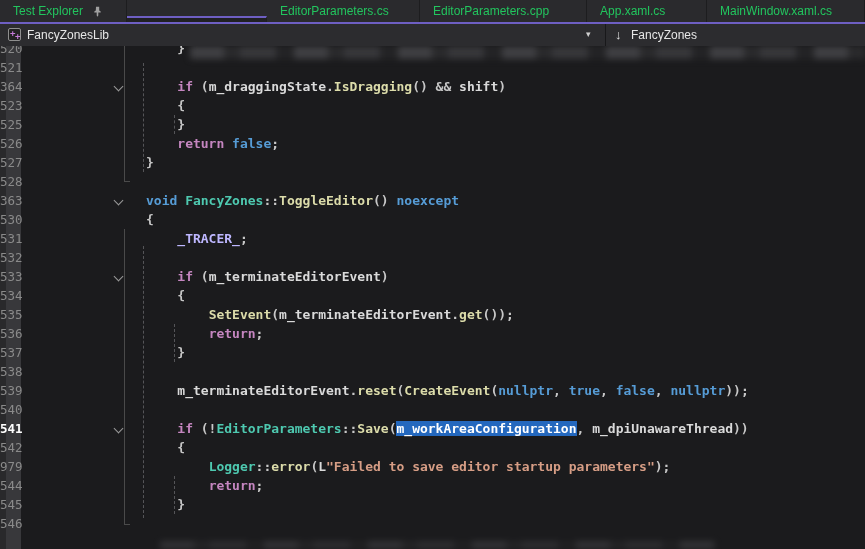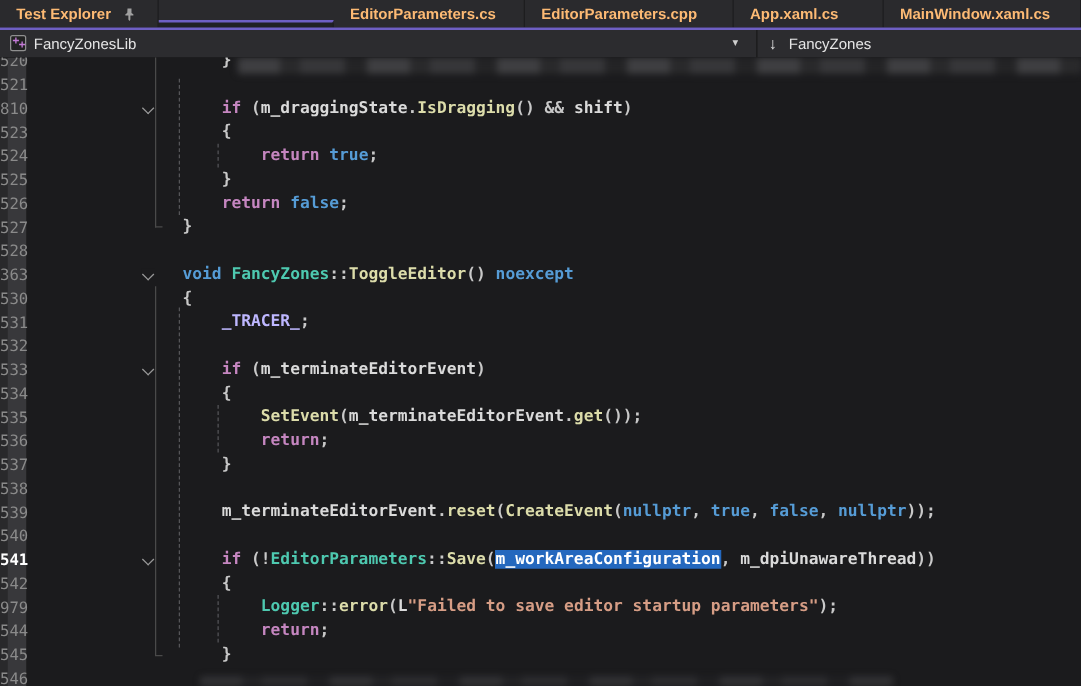--- a/index.html
+++ b/index.html
@@ -1,22 +1,22 @@
 <!DOCTYPE html>
 <html style="--accent: #6E5FC3; --sel: #2468BE; --kw: #569CD6; --ctrl: #C586C0; --type: #4EC9B0; --fn: #DCDCAA; --var: #DADADA; --macro: #BEB7FF; --str: #D69D85; --punc: #C8C8C8;"><head>
 <meta charset="utf-8">
 <style>
   html,body{margin:0;padding:0;background:#111;}
   .app{position:relative;width:865px;height:549px;overflow:hidden;background:#1b1b1d;
        font-family:"Liberation Sans",sans-serif;-webkit-font-smoothing:antialiased;}
   
   .tabbar{position:absolute;top:0;left:0;right:0;height:22px;display:flex;background:#2a2a2d;}
   .tab{box-sizing:border-box;height:22px;display:flex;align-items:center;gap:7px;
-       padding:0 6px 0 13px;font-size:12px;color:#fdba74;border-right:1px solid #1d1d1f;
-       position:relative;cursor:default;flex:none;overflow:hidden;font-weight:bold;}
+       padding:0 6px 0 13px;font-size:12px;color:#22c55e;border-right:1px solid #1d1d1f;
+       position:relative;cursor:default;flex:none;overflow:hidden;}
   .tab .tab-label{white-space:nowrap;}
   .tab.active{background:#202023;color:#ffffff;font-weight:bold;border-top:2px solid var(--accent);}
   .pin-wrap{display:inline-flex;transform:rotate(0deg);opacity:.85;margin-left:2px;}
   .close{font-size:14px;line-height:14px;color:#cfcfcf;margin-left:2px;font-weight:normal;}
   .accent-line{position:absolute;top:22px;left:0;right:0;height:2px;background:var(--accent);}
   
   .navbar{position:absolute;top:24px;left:0;right:0;height:22px;background:#2c2c2f;border-bottom:1px solid #141416;}
   .proj-icon{position:absolute;left:8px;top:4px;width:13px;height:13px;box-sizing:border-box;
              border:1px solid #8f8f8f;border-radius:2px;background:#222;}
   .proj-icon .pp{position:absolute;font:bold 9px/9px "DejaVu Sans Mono",monospace;color:#c57bd8;}
@@ -139,38 +139,33 @@
     <pre class="code">    <span class="t-punc">}</span></pre>
   </div>
 
   <div class="row">
     <div class="ln">521</div>
     <div class="fold"></div>
     <pre class="code"></pre>
   </div>
 
   <div class="row">
-    <div class="ln">810</div>
+    <div class="ln">364</div>
     <div class="fold">
             <span class="chev"></span>
           </div>
     <pre class="code">    <span class="t-ctrl">if</span><span class="t-punc"> (</span><span class="t-var">m_draggingState</span><span class="t-punc">.</span><span class="t-fn">IsDragging</span><span class="t-punc">() &amp;&amp; </span><span class="t-var">shift</span><span class="t-punc">)</span></pre>
   </div>
 
   <div class="row">
     <div class="ln">523</div>
     <div class="fold"></div>
     <pre class="code">    <span class="t-punc">{</span></pre>
   </div>
 
-  <div class="row">
-    <div class="ln">524</div>
-    <div class="fold"></div>
-    <pre class="code">        <span class="t-ctrl">return</span><span class="t-punc"> </span><span class="t-kw">true</span><span class="t-punc">;</span></pre>
-  </div>
 
   <div class="row">
     <div class="ln">525</div>
     <div class="fold"></div>
     <pre class="code">    <span class="t-punc">}</span></pre>
   </div>
 
   <div class="row">
     <div class="ln">526</div>
     <div class="fold"></div>

